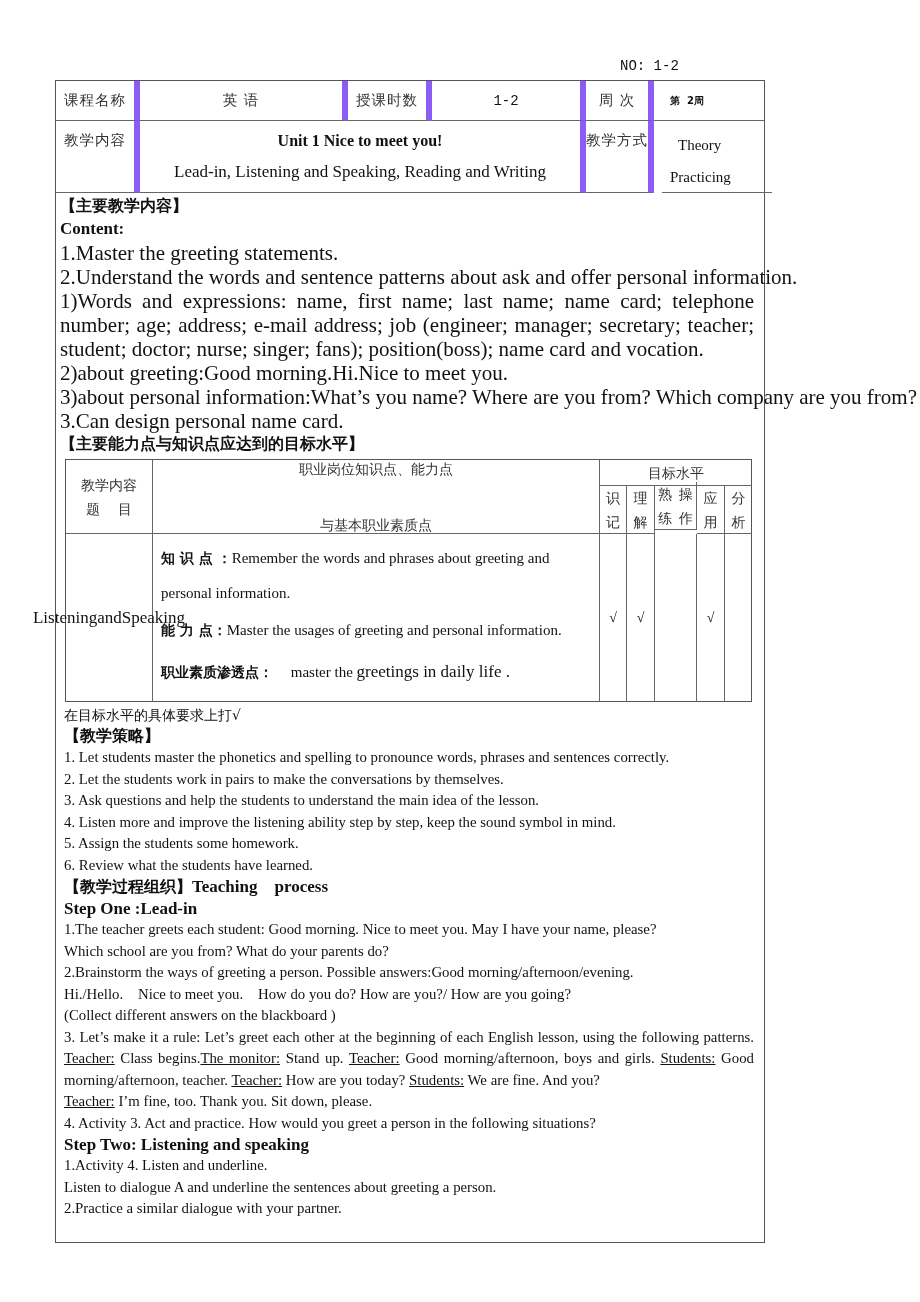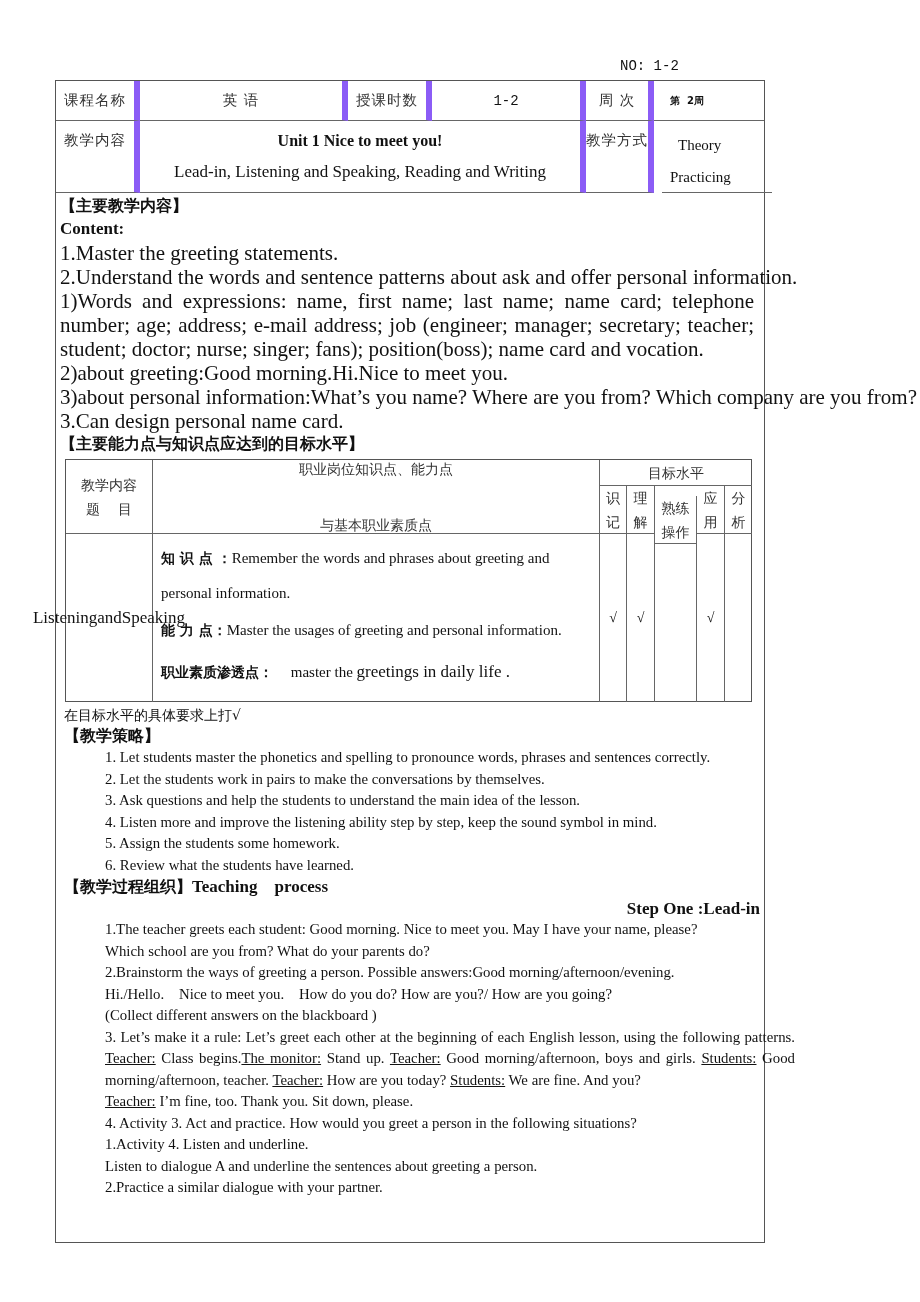--- a/index.html
+++ b/index.html
@@ -41,21 +41,21 @@
     position: absolute; left: 9px; top: 378px; width: 687px; height: 243px;
     border: 1px solid #555; box-sizing: border-box;
   }
   .ic {
     position: absolute; box-sizing: border-box;
     border-right: 1px solid #666; border-bottom: 1px solid #666;
     display: flex; align-items: center; justify-content: center; text-align: center;
   }
   .ic.zhc { font-family: "DejaVu Serif", serif; font-size: 14px; color: #333; line-height: 24px; }
   .kp { font-family: "DejaVu Sans", sans-serif; font-weight: bold; font-size: 14px; }
-  .sec-tight { line-height: 21.5px; font-size: 14.8px; margin-left: 41px; }
+  .sec-tight { line-height: 21.5px; font-size: 14.8px; }
 </style>
 </head>
 <body>
 
 <div class="no-label">NO:  1-2</div>
 
 <div class="sheet">
 
   <div class="hcell zh" style="left:0;top:0;width:84px;height:40px;">课程名称</div>
   <div class="hcell zh" style="left:84px;top:0;width:208px;height:40px;">英 语</div>
@@ -100,21 +100,21 @@
     <div class="ic zhc" style="left:534px;top:0;width:152px;height:26px;border-right:none;">目标水平</div>
 
     <div class="ic zhc" style="left:534px;top:26px;width:27px;height:48px;flex-direction:column;">
       <div>识</div>
       <div>记</div>
     </div>
     <div class="ic zhc" style="left:561px;top:26px;width:28px;height:48px;flex-direction:column;">
       <div>理</div>
       <div>解</div>
     </div>
-    <div class="ic zhc" style="left:589px;top:36px;width:42px;height:48px;flex-direction:column;">
+    <div class="ic zhc" style="left:589px;top:22px;width:42px;height:48px;flex-direction:row;">
       <div>熟练</div>
       <div>操作</div>
     </div>
     <div class="ic zhc" style="left:631px;top:26px;width:28px;height:48px;flex-direction:column;">
       <div>应</div>
       <div>用</div>
     </div>
     <div class="ic zhc" style="left:659px;top:26px;width:27px;height:48px;border-right:none;flex-direction:column;">
       <div>分</div>
       <div>析</div>
@@ -149,27 +149,28 @@
     <div style="font-family:'DejaVu Sans',sans-serif;font-size:14px;line-height:20px;">在目标水平的具体要求上打√</div>
     <div class="sec-head-zh">【教学策略】</div>
     <div class="line sec-tight">1. Let students master the phonetics and spelling to pronounce words, phrases and sentences correctly.</div>
     <div class="line sec-tight">2. Let the students work in pairs to make the conversations by themselves.</div>
     <div class="line sec-tight">3. Ask questions and help the students to understand the main idea of the lesson.</div>
     <div class="line sec-tight">4. Listen more and improve the listening ability step by step, keep the sound symbol in mind.</div>
     <div class="line sec-tight">5. Assign the students some homework.</div>
     <div class="line sec-tight">6. Review what the students have learned.</div>
 
     <div style="line-height:22px;white-space:pre;"><span class="sec-head-zh">【教学过程组织】</span><span class="bold" style="font-size:17px;">Teaching    process</span></div>
-    <div class="bold" style="font-size:17px;line-height:21px;text-align:right;">Step One :Lead-in</div>
+    <div class="bold" style="font-size:17px;line-height:21px;">Step One :Lead-in</div>
     <div class="line sec-tight">1.The teacher greets each student: Good morning. Nice to meet you. May I have your name, please?</div>
     <div class="line sec-tight">Which school are you from? What do your parents do?</div>
     <div class="line sec-tight">2.Brainstorm the ways of greeting a person. Possible answers:Good morning/afternoon/evening.</div>
     <div class="line sec-tight" style="white-space:pre;">Hi./Hello.    Nice to meet you.    How do you do? How are you?/ How are you going?</div>
     <div class="line sec-tight">(Collect different answers on the blackboard )</div>
     <div class="sec-tight wrap" style="width:690px;"><span>3. Let’s make it a rule: Let’s greet each other at the beginning of each English lesson, using the following patterns. </span><span class="u">Teacher:</span><span> Class begins.</span><span class="u">The monitor:</span><span> Stand up. </span><span class="u">Teacher:</span><span> Good morning/afternoon, boys and girls. </span><span class="u">Students:</span><span> Good morning/afternoon, teacher. </span><span class="u">Teacher:</span><span> How are you today? </span><span class="u">Students:</span><span> We are fine. And you?</span></div>
     <div class="line sec-tight"><span class="u">Teacher:</span><span> I’m fine, too. Thank you. Sit down, please.</span></div>
     <div class="line sec-tight">4. Activity 3. Act and practice. How would you greet a person in the following situations?</div>
 
+    <div class="bold" style="font-size:17px;line-height:21px;">Step Two: Listening and speaking</div>
     <div class="line sec-tight">1.Activity 4. Listen and underline.</div>
     <div class="line sec-tight">Listen to dialogue A and underline the sentences about greeting a person.</div>
     <div class="line sec-tight">2.Practice a similar dialogue with your partner.</div>
   </div>
 </div>
 
 </body></html>

